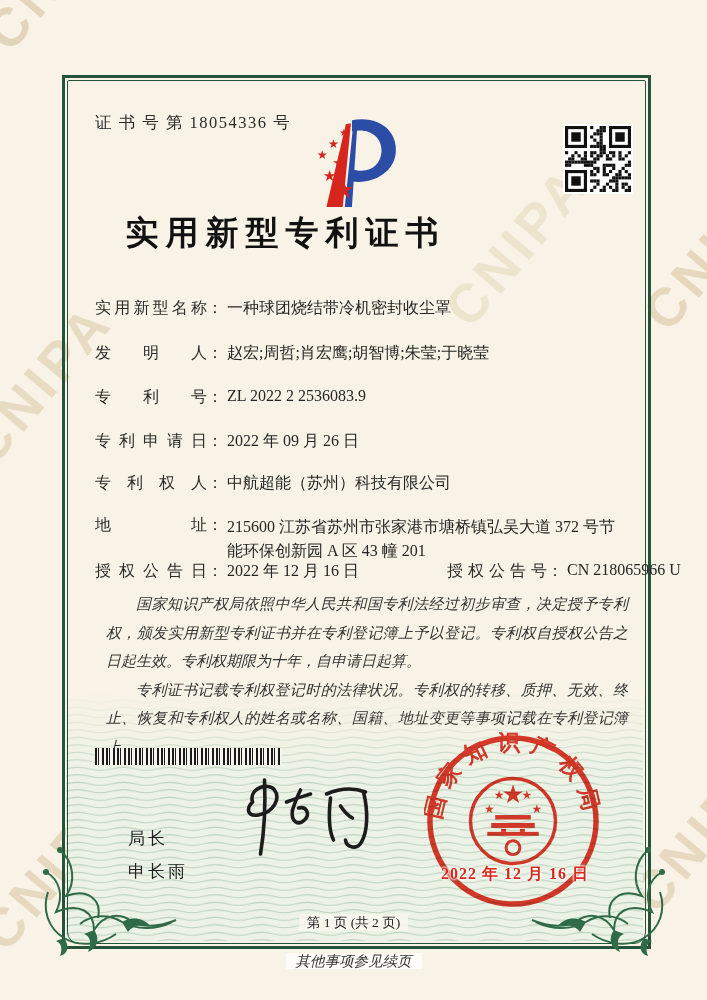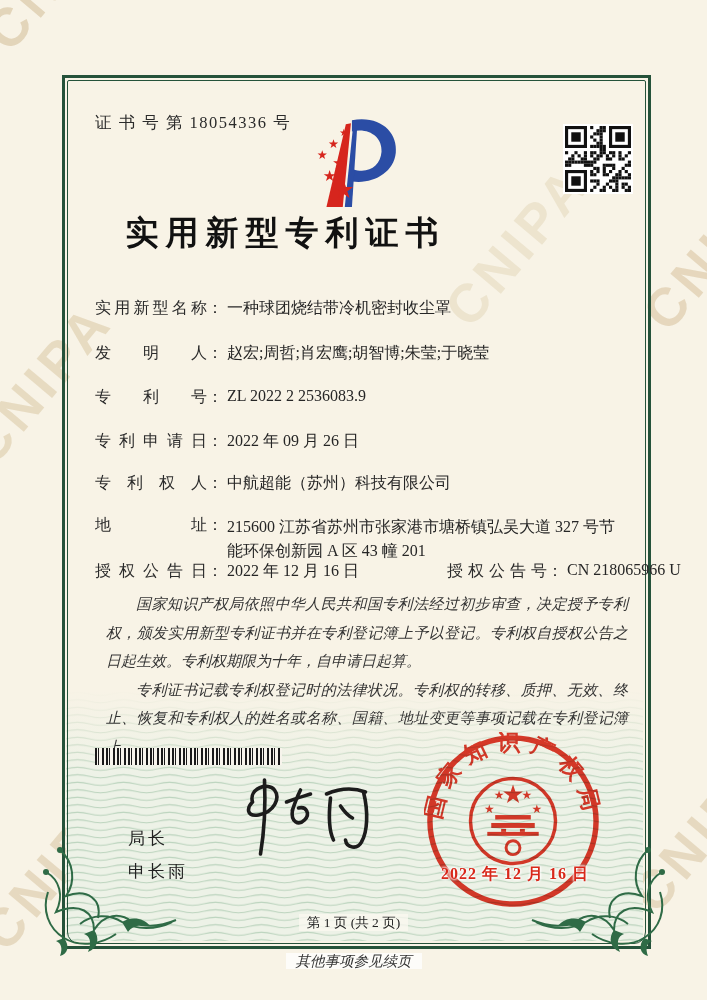--- a/index.html
+++ b/index.html
@@ -303,21 +303,21 @@
   <div class="row" style="top:387px">
     <span class="lab">专利号</span><span class="colon">：</span><span class="val">ZL 2022 2 2536083.9</span>
   </div>
   <div class="row" style="top:431px">
     <span class="lab">专利申请日</span><span class="colon">：</span><span class="val">2022 年 09 月 26 日</span>
   </div>
   <div class="row" style="top:473px">
     <span class="lab">专利权人</span><span class="colon">：</span><span class="val">中航超能（苏州）科技有限公司</span>
   </div>
   <div class="row" style="top:515px">
-    <span class="lab">地址</span><span class="colon">：</span><span class="val val-wrap">215600 江苏省苏州市张家港市塘桥镇弘吴大道 327 号节能环保创新园 A 区 43 幢 201</span>
+    <span class="lab">地址</span><span class="colon">：</span><span class="val val-wrap">215600 江苏省苏州市张家港市塘桥镇弘吴大道 372 号节能环保创新园 A 区 43 幢 201</span>
   </div>
   <div class="row" style="top:561px">
     <span class="lab">授权公告日</span><span class="colon">：</span><span class="val">2022 年 12 月 16 日</span>
     <span class="grant-no">
       <span class="lab2">授权公告号</span><span class="colon">：</span><span class="val">CN 218065966 U</span>
     </span>
   </div>
 
   <div class="body-text">
     <p>国家知识产权局依照中华人民共和国专利法经过初步审查，决定授予专利权，颁发实用新型专利证书并在专利登记簿上予以登记。专利权自授权公告之日起生效。专利权期限为十年，自申请日起算。</p>

